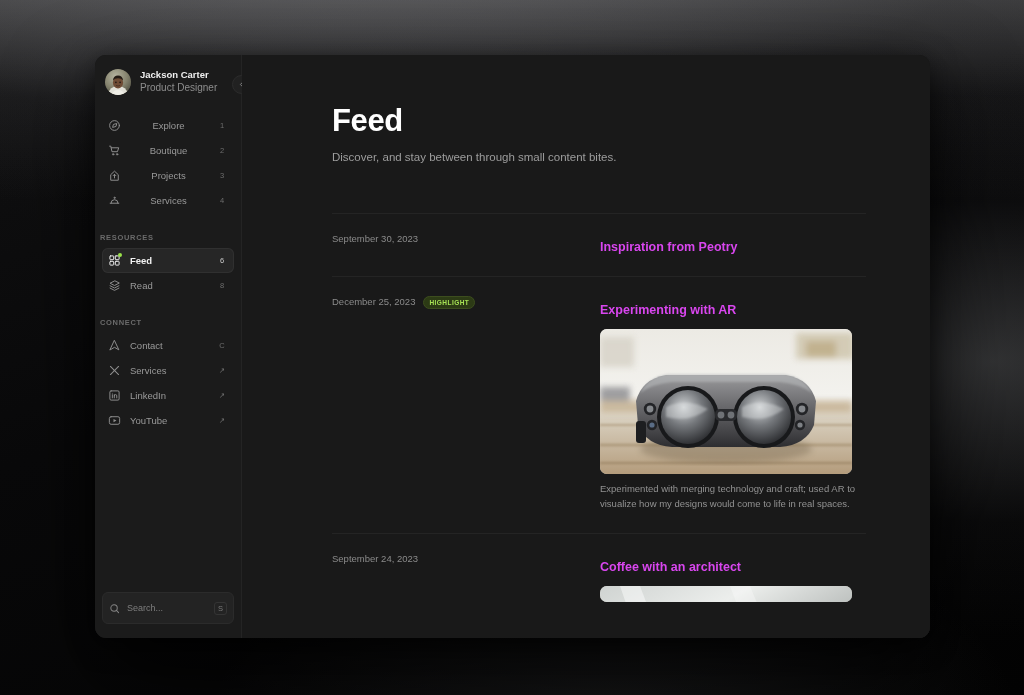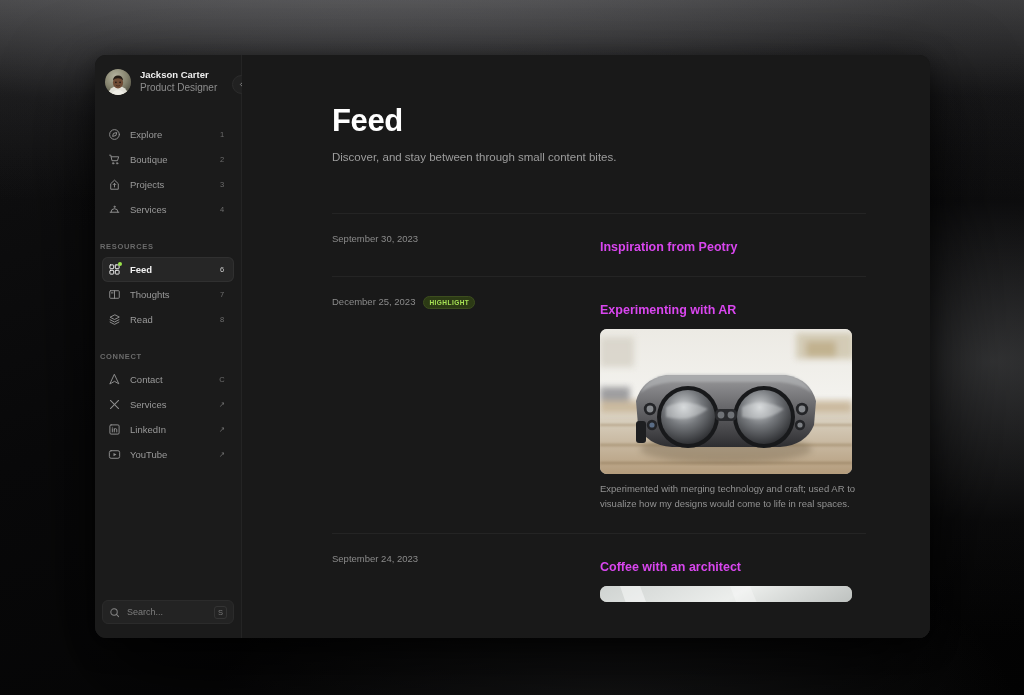--- a/index.html
+++ b/index.html
@@ -61,21 +61,21 @@
   #collapse-btn {
     position:absolute; right:-10px; top:20px;
     width:19px; height:19px; border-radius:50%;
     background:#212121; border:1px solid #2c2c2c;
     display:flex; align-items:center; justify-content:center;
     cursor:pointer;
   }
   #collapse-btn svg { width:9px; height:9px; }
 
   .nav-section { padding:0 7px; }
-  .nav-group-first { margin-top:27px; }
+  .nav-group-first { margin-top:18px;text-align:center; }
   .section-label {
     font-size:7.5px; letter-spacing:0.09em; color:#6b6b6b;
     font-weight:bold; padding:0 5px; margin:20px 0 6px 0;
     text-transform:uppercase;
   }
 
   .nav-item {
     display:flex; align-items:center; gap:9px;
     height:25px; padding:0 6px;
     border-radius:6px; cursor:pointer; position:relative;
@@ -100,21 +100,21 @@
   .dot-badge {
     position:absolute; right:-1px; top:-1px;
     width:4px; height:4px; border-radius:50%;
     background:#9ae24a;
   }
   .ext-arrow { font-size:8px; color:#6e6e6e; }
 
   #search-wrap { margin-top:auto; padding:0 7px 14px 7px; }
   #search-box {
     display:flex; align-items:center; gap:7px;
-    height:24px; padding:0 6px;
+    height:32px; padding:0 6px;
     background:#232323; border:1px solid #2b2b2b; border-radius:6px;
     cursor:text;
   }
   #search-box .s-icon svg { width:11px; height:11px; display:block; }
   #search-placeholder { font-size:9px; color:#7e7e7e; flex:1; }
   #search-key {
     font-size:7.5px; color:#7a7a7a;
     width:13px; height:13px; border-radius:3px;
     border:1px solid #343434;
     display:flex; align-items:center; justify-content:center;
@@ -265,31 +265,20 @@
             <svg viewBox="0 0 24 24" fill="none" stroke="#f0f0f0" stroke-width="1.8" stroke-linecap="round" stroke-linejoin="round">
               <rect x="3.5" y="3.5" width="7" height="7" rx="1.2"></rect>
               <rect x="13.5" y="3.5" width="7" height="7" rx="1.2"></rect>
               <rect x="3.5" y="13.5" width="7" height="7" rx="1.2"></rect>
               <rect x="13.5" y="13.5" width="7" height="7" rx="1.2"></rect>
             </svg>
             <span class="dot-badge"></span>
           </span>
           <span class="nv-label">Feed</span>
           <span class="nv-key">6</span>
-        </div>
-        <div class="nav-item">
-          <span class="nv-icon">
-            <svg viewBox="0 0 24 24" fill="none" stroke="#8e8e8e" stroke-width="1.8" stroke-linecap="round" stroke-linejoin="round">
-              <rect x="3.2" y="5" width="17.6" height="14" rx="1.6"></rect>
-              <line x1="12" y1="5" x2="12" y2="19"></line>
-              <line x1="6.2" y1="9" x2="9.4" y2="9"></line>
-            </svg>
-          </span>
-          <span class="nv-label">Thoughts</span>
-          <span class="nv-key">7</span>
         </div>
         <div class="nav-item">
           <span class="nv-icon">
             <svg viewBox="0 0 24 24" fill="none" stroke="#8e8e8e" stroke-width="1.8" stroke-linecap="round" stroke-linejoin="round">
               <path d="M12 3.6 3.8 7.8 12 12l8.2-4.2z"></path>
               <path d="M3.8 12.4 12 16.6l8.2-4.2"></path>
               <path d="M3.8 16.8 12 21l8.2-4.2"></path>
             </svg>
           </span>
           <span class="nv-label">Read</span>

